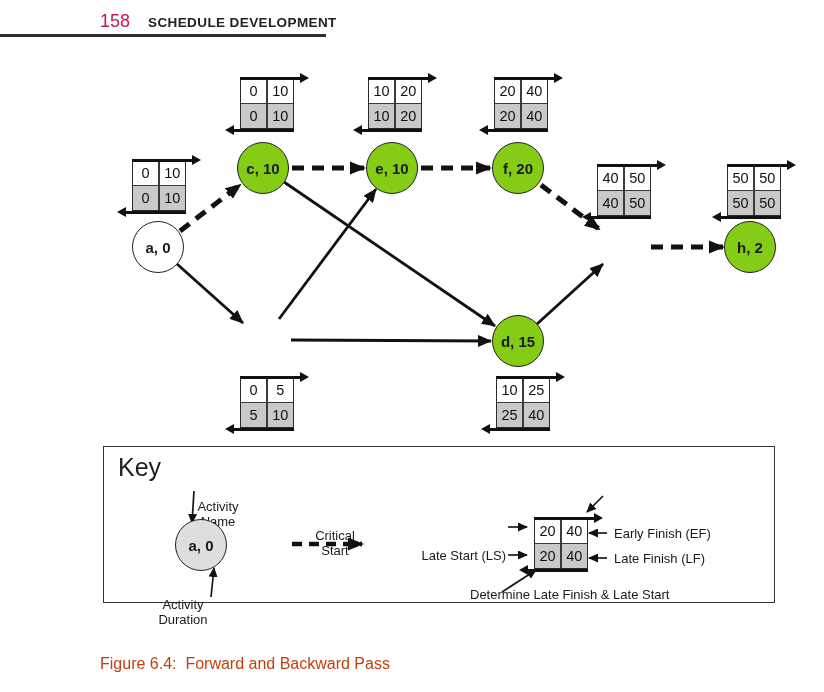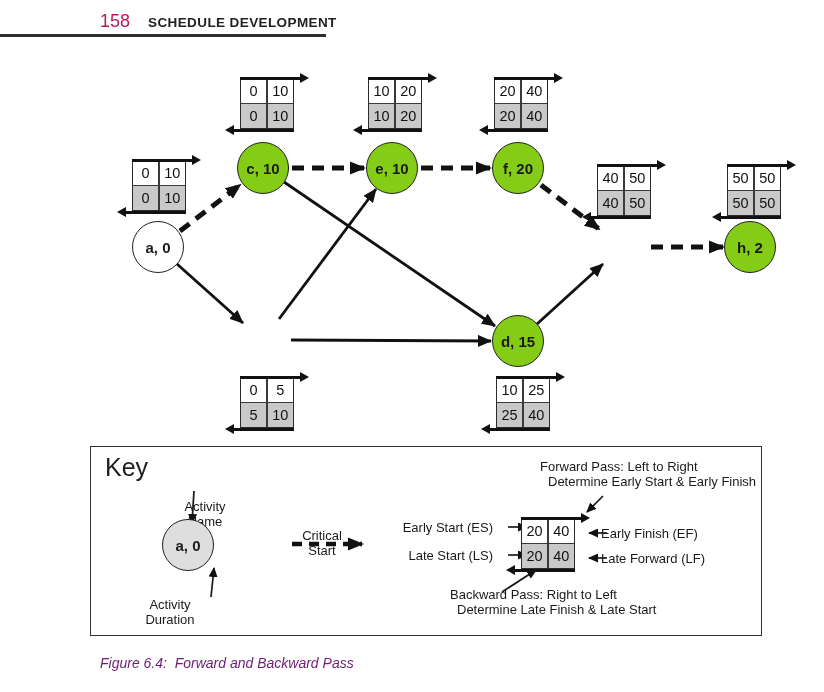--- a/index.html
+++ b/index.html
@@ -34,33 +34,33 @@
   .cell.b{background:#c9c9c9;}
   .parrow{position:absolute;height:3px;background:#111;}
   .parrow.top{left:0;top:-1.5px;width:60px;}
   .parrow.top::after{content:"";position:absolute;right:-9px;top:-3.8px;
         border-left:9px solid #111;border-top:5.3px solid transparent;border-bottom:5.3px solid transparent;}
   .parrow.bot{right:0;bottom:-1.5px;width:60px;}
   .parrow.bot::after{content:"";position:absolute;left:-9px;top:-3.8px;
         border-right:9px solid #111;border-top:5.3px solid transparent;border-bottom:5.3px solid transparent;}
 
   
-  .keybox{position:absolute;left:90px;top:446px;width:672px;height:190px;
+  .keybox{position:absolute;left:103px;top:446px;width:672px;height:157px;
           border:1.5px solid #333;z-index:2;box-sizing:border-box;background:transparent;}
   .keybox .ktitle{position:absolute;left:14px;top:6px;font-size:25px;color:#1f1f1f;}
   .ksmall{position:absolute;font-size:13px;line-height:14.5px;color:#1a1a1a;}
   .kcenter{text-align:center;margin-top:20px;}
   .kright{text-align:right;}
   .keybox .knode{position:absolute;left:71px;top:72px;width:52px;height:52px;border-radius:50%;
           border:1.7px solid #222;background:#dedede;display:flex;align-items:center;
           justify-content:center;font-size:15px;font-weight:bold;box-sizing:border-box;}
   .keybox .kpbox{left:430px;top:71px;}
 
   
-  .caption{position:absolute;left:100px;top:655px;font-size:14px;color:#701a75;white-space:pre;font-style:italic;}
+  .caption{position:absolute;left:100px;top:655px;font-size:16px;color:#c2410c;white-space:pre;}
 </style>
 </head>
 <body>
 
 <div class="page">
 
   <span class="pagenum">158</span>
   <span class="runhead">SCHEDULE DEVELOPMENT</span>
   <div class="header-rule"></div>
 
@@ -222,41 +222,35 @@
     <div class="ksmall kcenter" style="left:47px;top:131px;width:64px">
       <div>Activity</div>
       <div>Duration</div>
     </div>
 
     <div class="ksmall kcenter" style="left:199px;top:62px;width:64px">
       <div>Critical</div>
       <div>Start</div>
     </div>
 
-    <div class="ksmall kright" style="left:240px;top:74px;width:162px">Early Start (ES)</div>
     <div class="ksmall kright" style="left:240px;top:102px;width:162px">Late Start (LS)</div>
     <div class="ksmall" style="left:510px;top:80px">Early Finish (EF)</div>
-    <div class="ksmall" style="left:510px;top:105px">Late Forward (LF)</div>
+    <div class="ksmall" style="left:510px;top:105px">Late Finish (LF)</div>
 
     <div class="pbox kpbox">
       <div class="parrow top"></div>
       <div class="pgrid">
         <span class="cell t">20</span>
           <span class="cell t">40</span>
         <span class="cell b">20</span>
           <span class="cell b">40</span>
       </div>
       <div class="parrow bot"></div>
     </div>
 
-    <div class="ksmall" style="left:449px;top:13px">
-      <div>Forward Pass: Left to Right</div>
-      <div style="padding-left:8px">Determine Early Start &amp; Early Finish</div>
-    </div>
 
     <div class="ksmall" style="left:359px;top:141px">
-      <div>Backward Pass: Right to Left</div>
       <div style="padding-left:7px">Determine Late Finish &amp; Late Start</div>
     </div>
   </div>
 
   <div class="caption">Figure 6.4:  Forward and Backward Pass</div>
 </div>
 
 </body></html>

